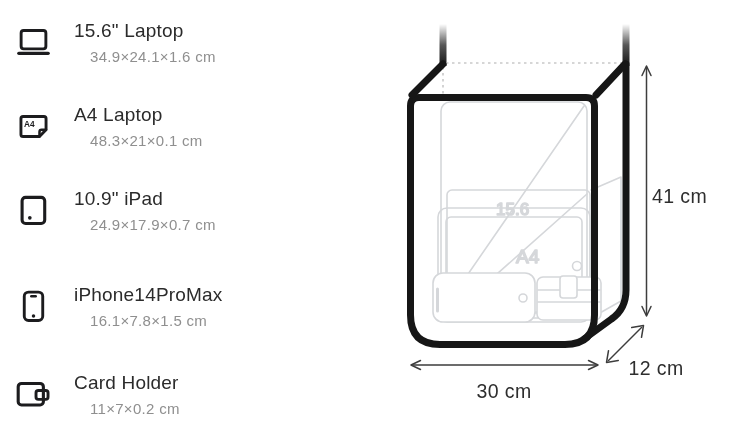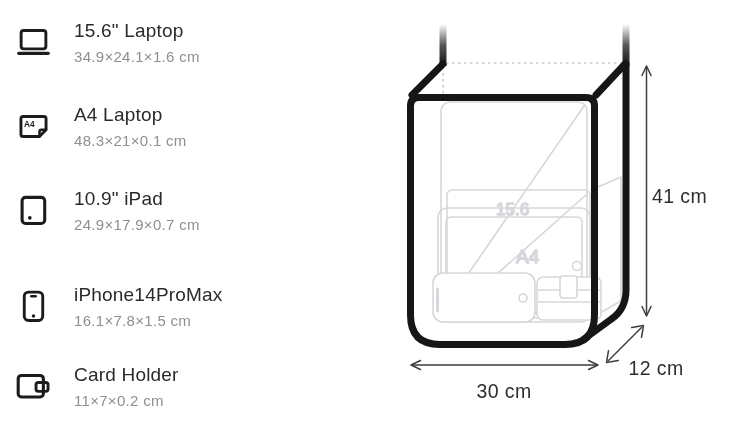--- a/index.html
+++ b/index.html
@@ -7,21 +7,21 @@
     width:750px;height:426px;position:relative;overflow:hidden;
     background:#ffffff;
     font-family:"Liberation Sans", sans-serif;
   }
   .spec-list{position:absolute;left:0;top:0;width:260px;height:426px;}
   .item-row{position:absolute;left:12px;display:flex;align-items:center;gap:20px;}
   .icon-box{width:42px;display:flex;justify-content:center;align-items:center;flex:0 0 42px;}
   .icon-box svg{display:block;}
   .item-text{display:flex;flex-direction:column;}
   .item-title{font-size:19px;color:#2b2b2b;letter-spacing:.2px;line-height:22px;}
-  .item-dims{font-size:15px;color:#8f8f8f;letter-spacing:.3px;margin-top:6px;line-height:17px;}
+  .item-dims{font-size:15px;color:#8f8f8f;letter-spacing:.3px;margin-top:6px;line-height:17px;margin-left:16px;}
   .diagram-svg{position:absolute;left:0;top:0;width:750px;height:426px;}
   .dim-text{font-size:19.5px;fill:#2e2e2e;letter-spacing:.4px;}
   .watermark{fill:#dbdde0;}
   .stroke-icon{stroke:#1c1c1e;fill:none;stroke-linejoin:round;stroke-linecap:round;}
 </style>
 </head>
 <body>
 
 <div class="spec-list">
 
@@ -72,21 +72,21 @@
         <rect x="9.4" y="5" width="7.2" height="2.7" rx="1.3" fill="#1c1c1e"></rect>
         <circle cx="13" cy="26.8" r="1.8" fill="#1c1c1e"></circle>
       </svg>
     </div>
     <div class="item-text">
       <div class="item-title">iPhone14ProMax</div>
       <div class="item-dims">16.1×7.8×1.5 cm</div>
     </div>
   </div>
 
-  <div class="item-row" style="top:364px">
+  <div class="item-row" style="top:372px">
     <div class="icon-box">
       <svg width="35" height="31" viewBox="0 0 36 32">
         <rect class="stroke-icon" x="2.2" y="4.6" width="26" height="22.2" rx="3.4" stroke-width="3.2"></rect>
         <rect class="stroke-icon" x="20.6" y="11.8" width="12.4" height="9.2" rx="2.4" stroke-width="3" fill="#ffffff"></rect>
       </svg>
     </div>
     <div class="item-text">
       <div class="item-title">Card Holder</div>
       <div class="item-dims">11×7×0.2 cm</div>
     </div>

